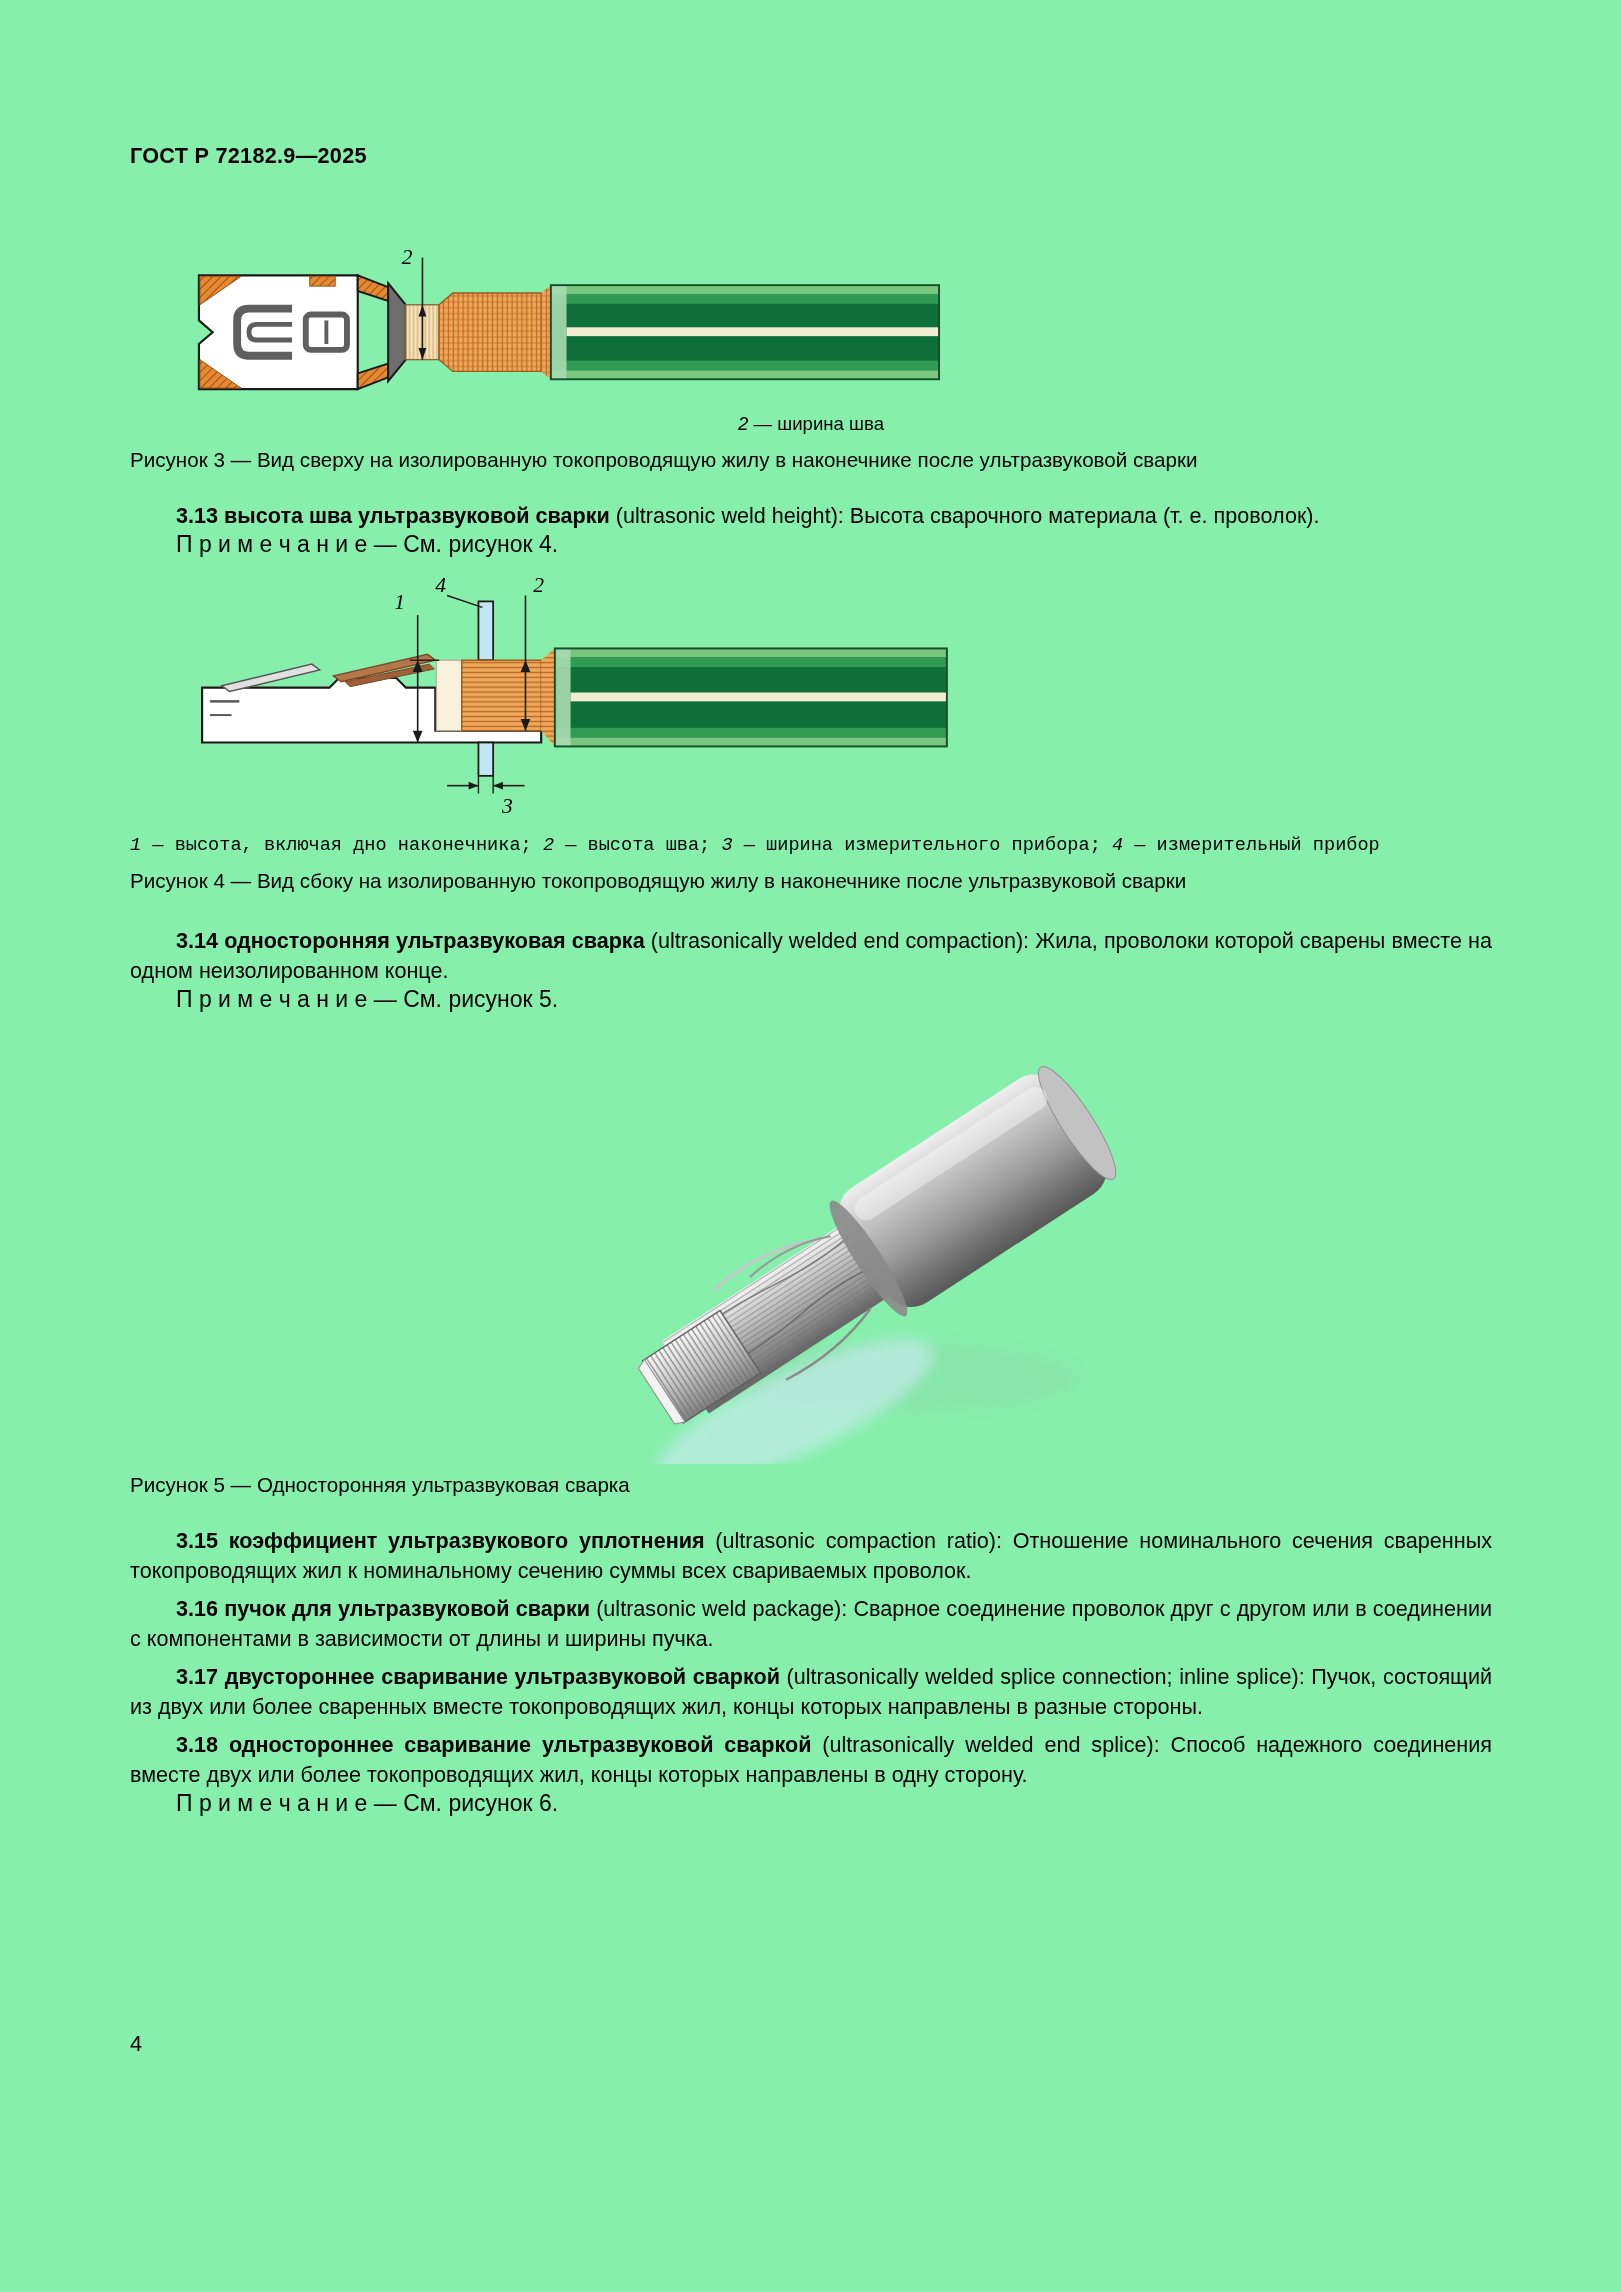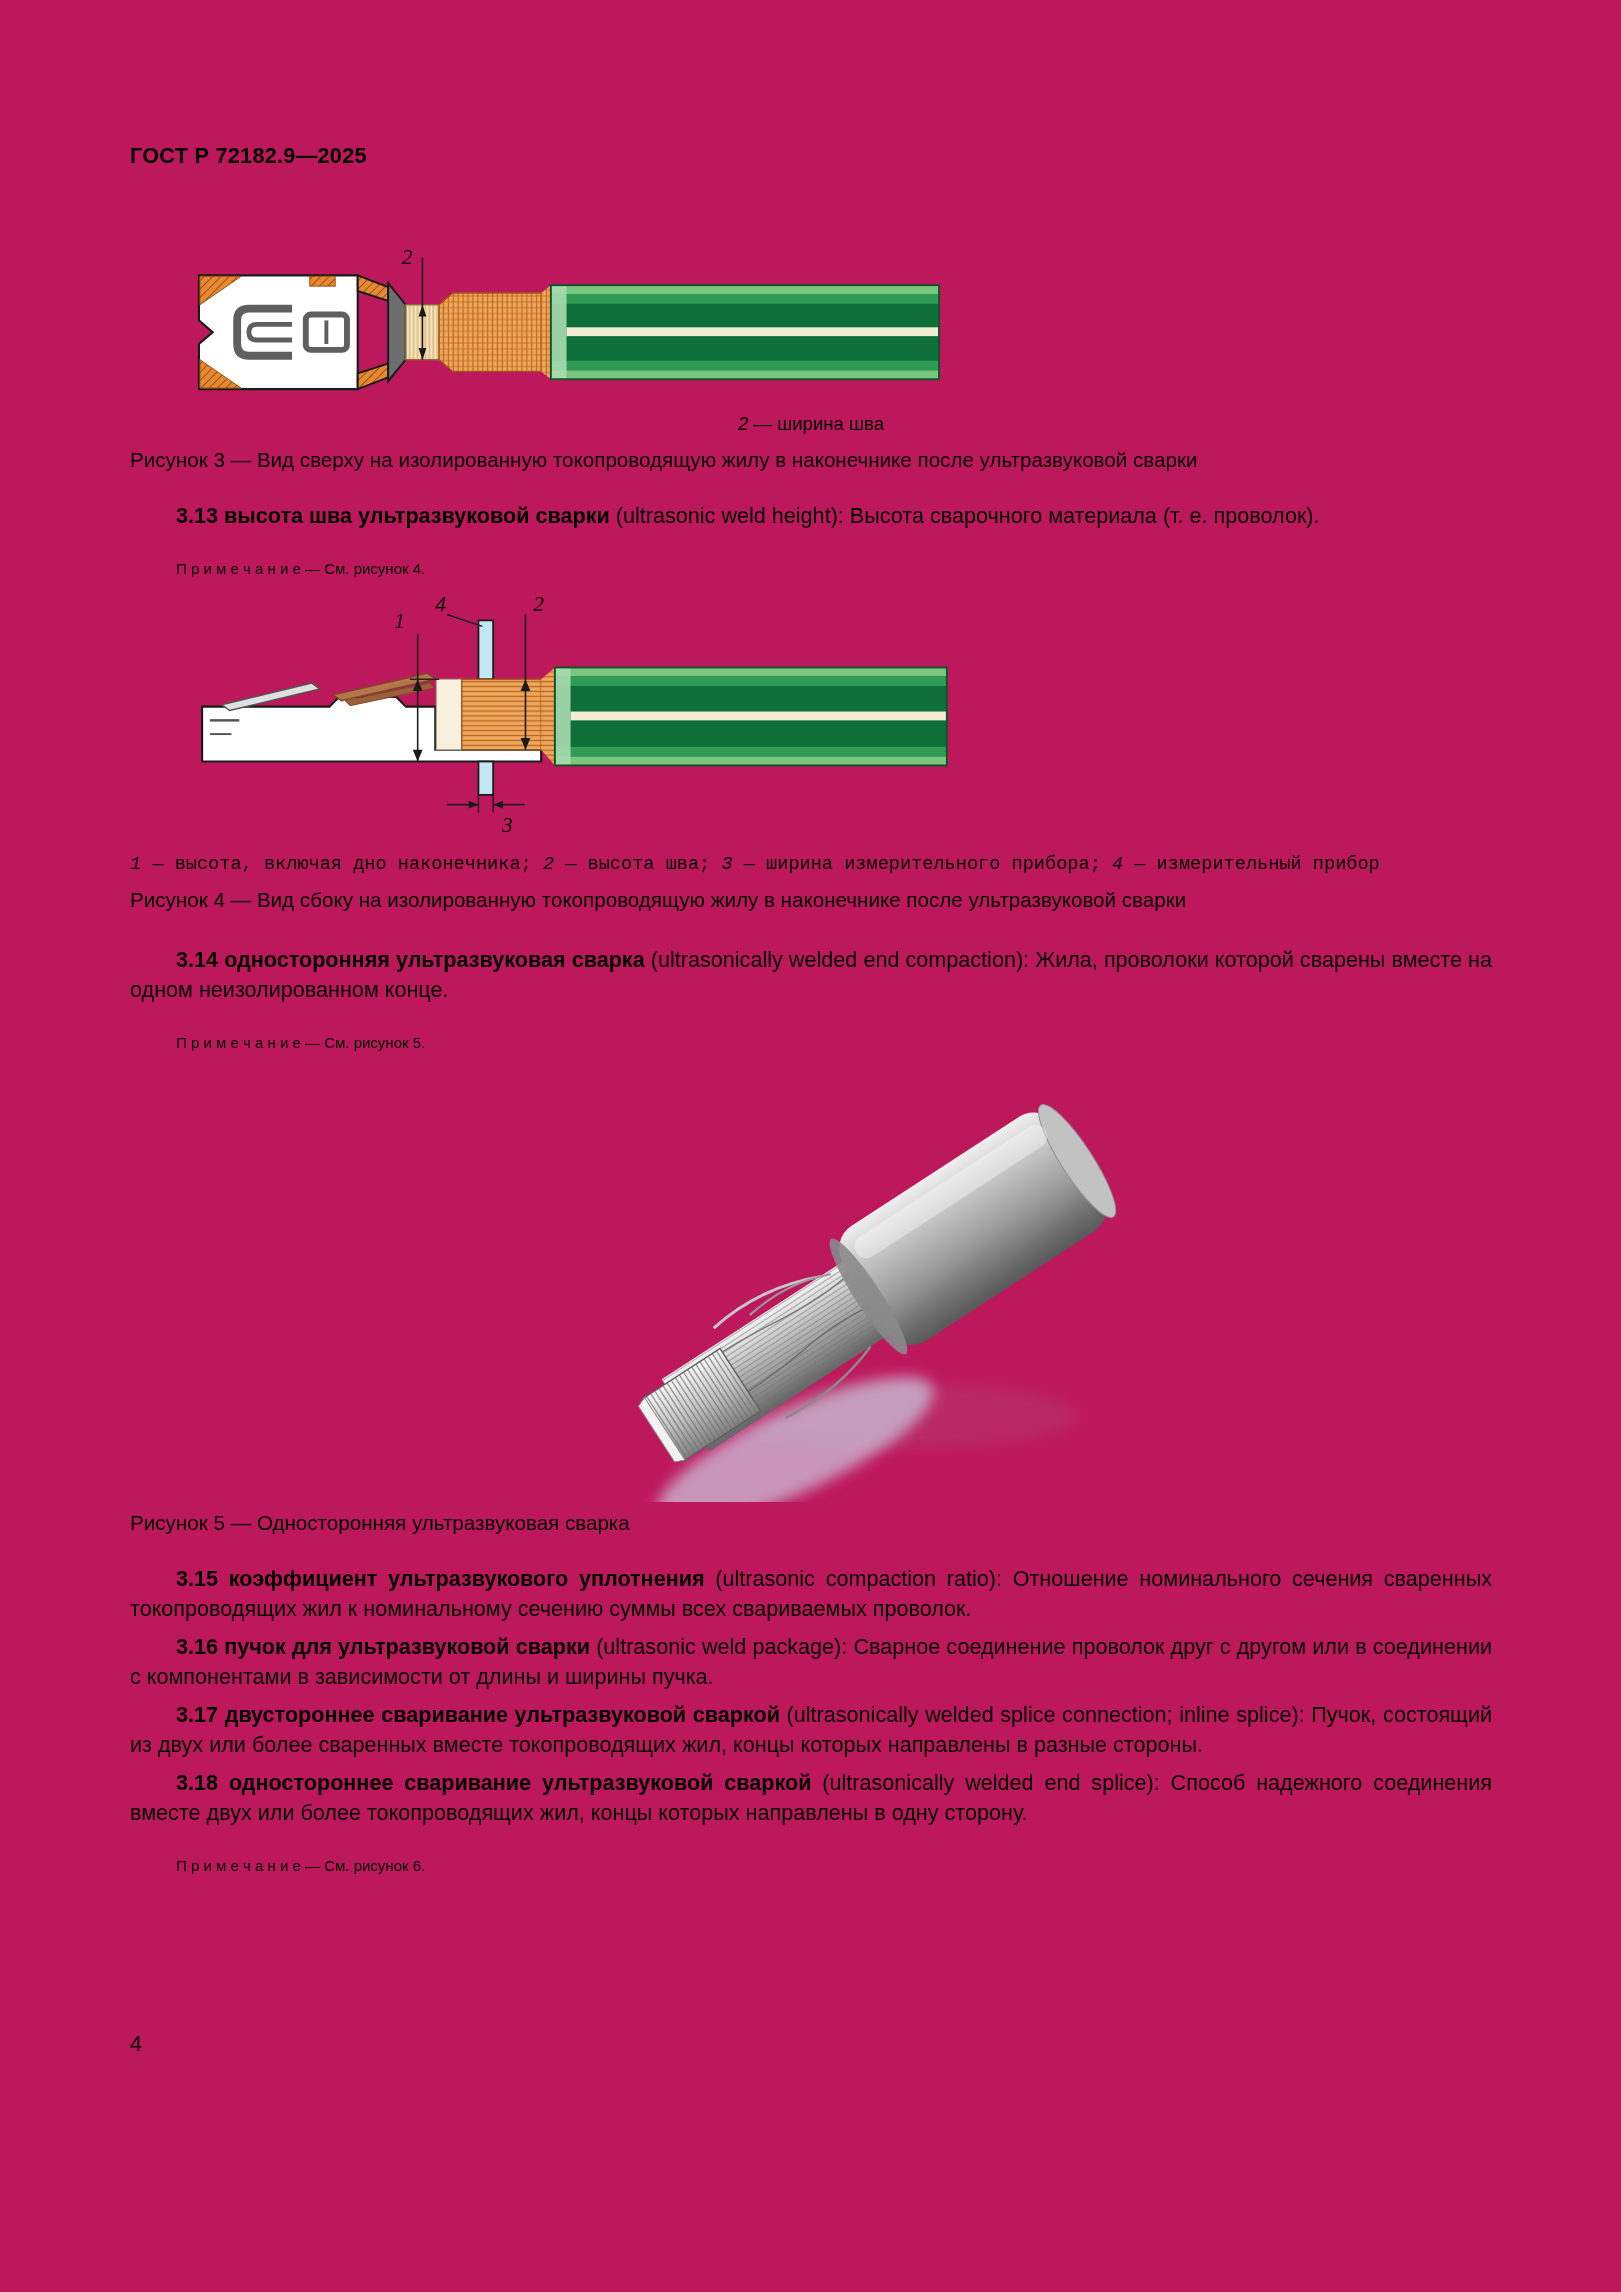--- a/index.html
+++ b/index.html
@@ -1,34 +1,34 @@
 <!DOCTYPE html>
 <html lang="ru"><head>
 <meta charset="utf-8">
 <style>
   * { margin:0; padding:0; box-sizing:border-box; }
   html, body { background:#ffffff; }
   .page {
-    position:relative; width:1621px; height:2293px; background:#be185d;
+    position:relative; width:1621px; height:2293px; background:#86efac;
     font-family:"Liberation Sans", sans-serif; color:#000; overflow:hidden;
   }
   .content { position:absolute; left:130px; top:0; width:1362px; padding-top:143px; }
   .doc-num { font-size:21.6px; font-weight:bold; letter-spacing:0.3px; }
   .fig-wrap { margin-left:66px; }
   .fig3-wrap { margin-top:65px; }
   .fig4-wrap { margin-top:13.7px; }
   .fig5-wrap { margin-top:19.6px; margin-left:469px; }
   .legend { font-size:18.6px; text-align:center; margin-top:11.8px; }
   .legend-left { text-align:left; margin-top:17.6px;font-family:Liberation Mono, monospace; }
   .caption { font-size:20.6px; text-align:left; margin-top:13.7px; }
   .caption-5 { margin-top:9px; }
   .para { font-size:21.6px; line-height:30px; text-align:justify; text-indent:46px; margin-top:29px; }
   .para-34 { margin-top:33px; }
   .tight { margin-top:8px; }
-  .note { font-size:15px; margin-top:29px; text-indent:46px; }
+  .note { font-size:23px; text-indent:46px; }
   .page-num { position:absolute; left:130px; top:2031px; font-size:21.6px; }
   .dim { font:italic 22px "Liberation Serif", serif; fill:#000; }
   svg { display:block; }
 </style>
 </head>
 <body>
 
 <div class="page">
   <div class="content">
 

